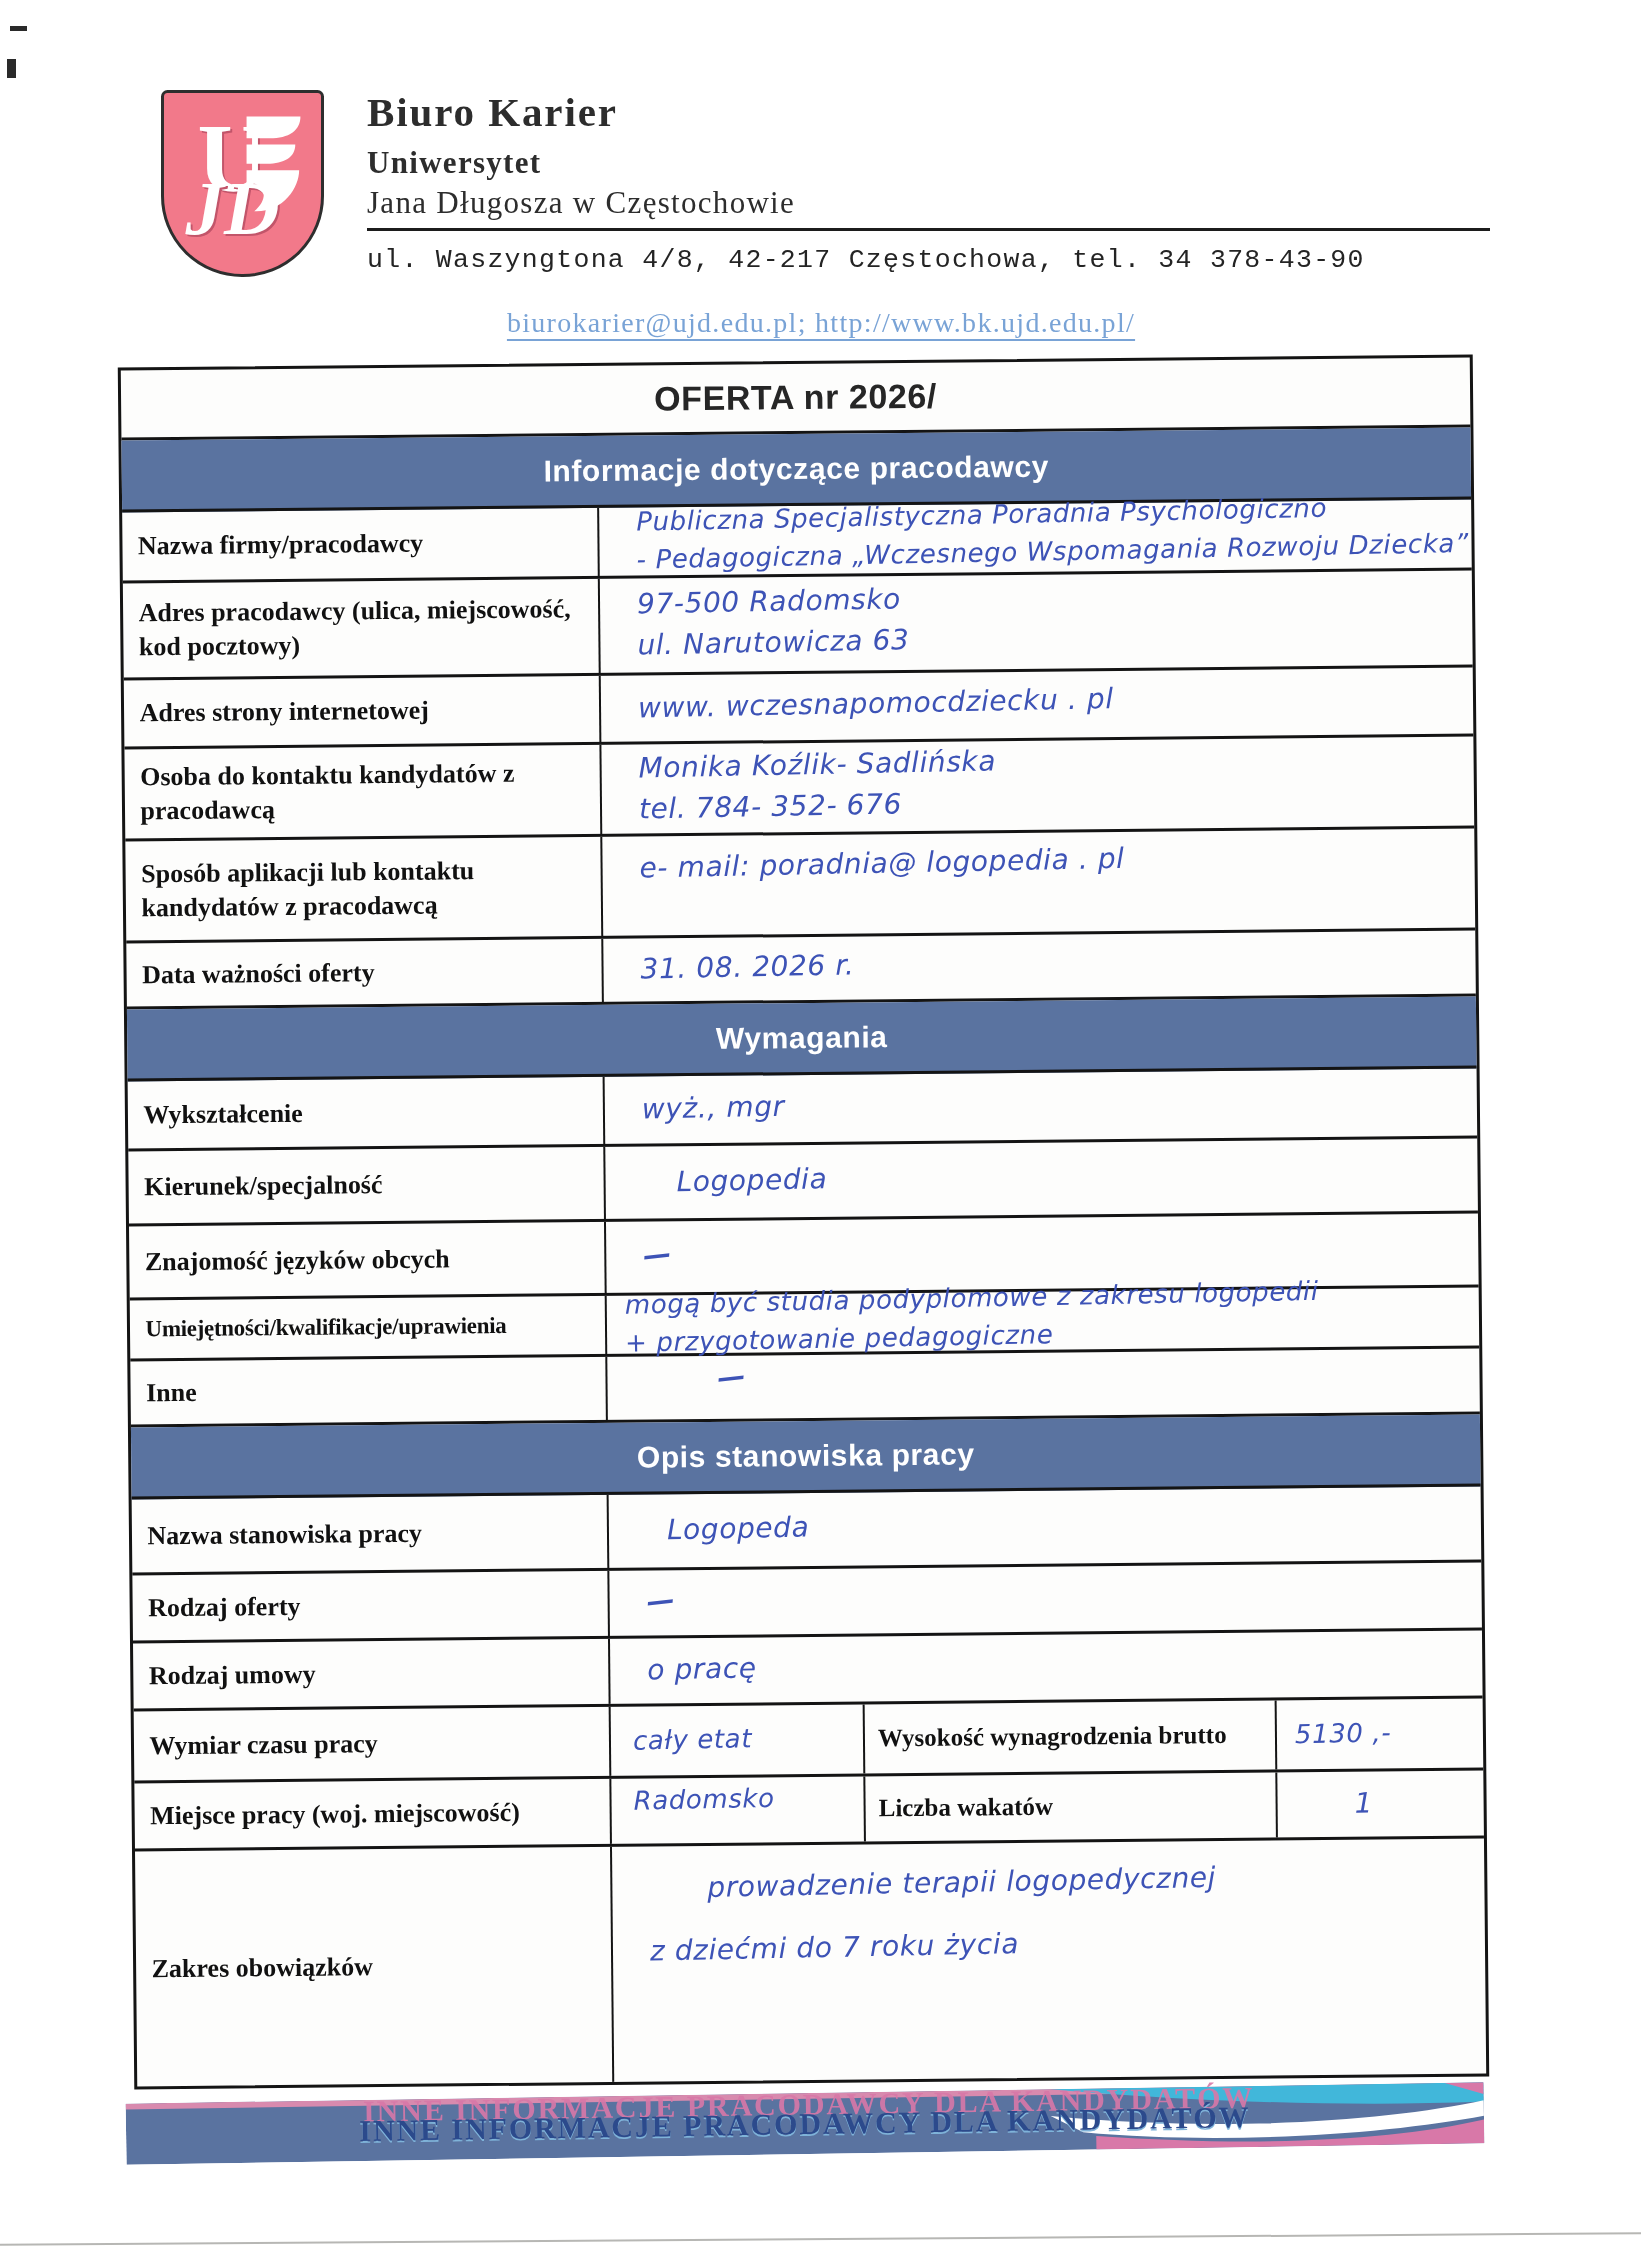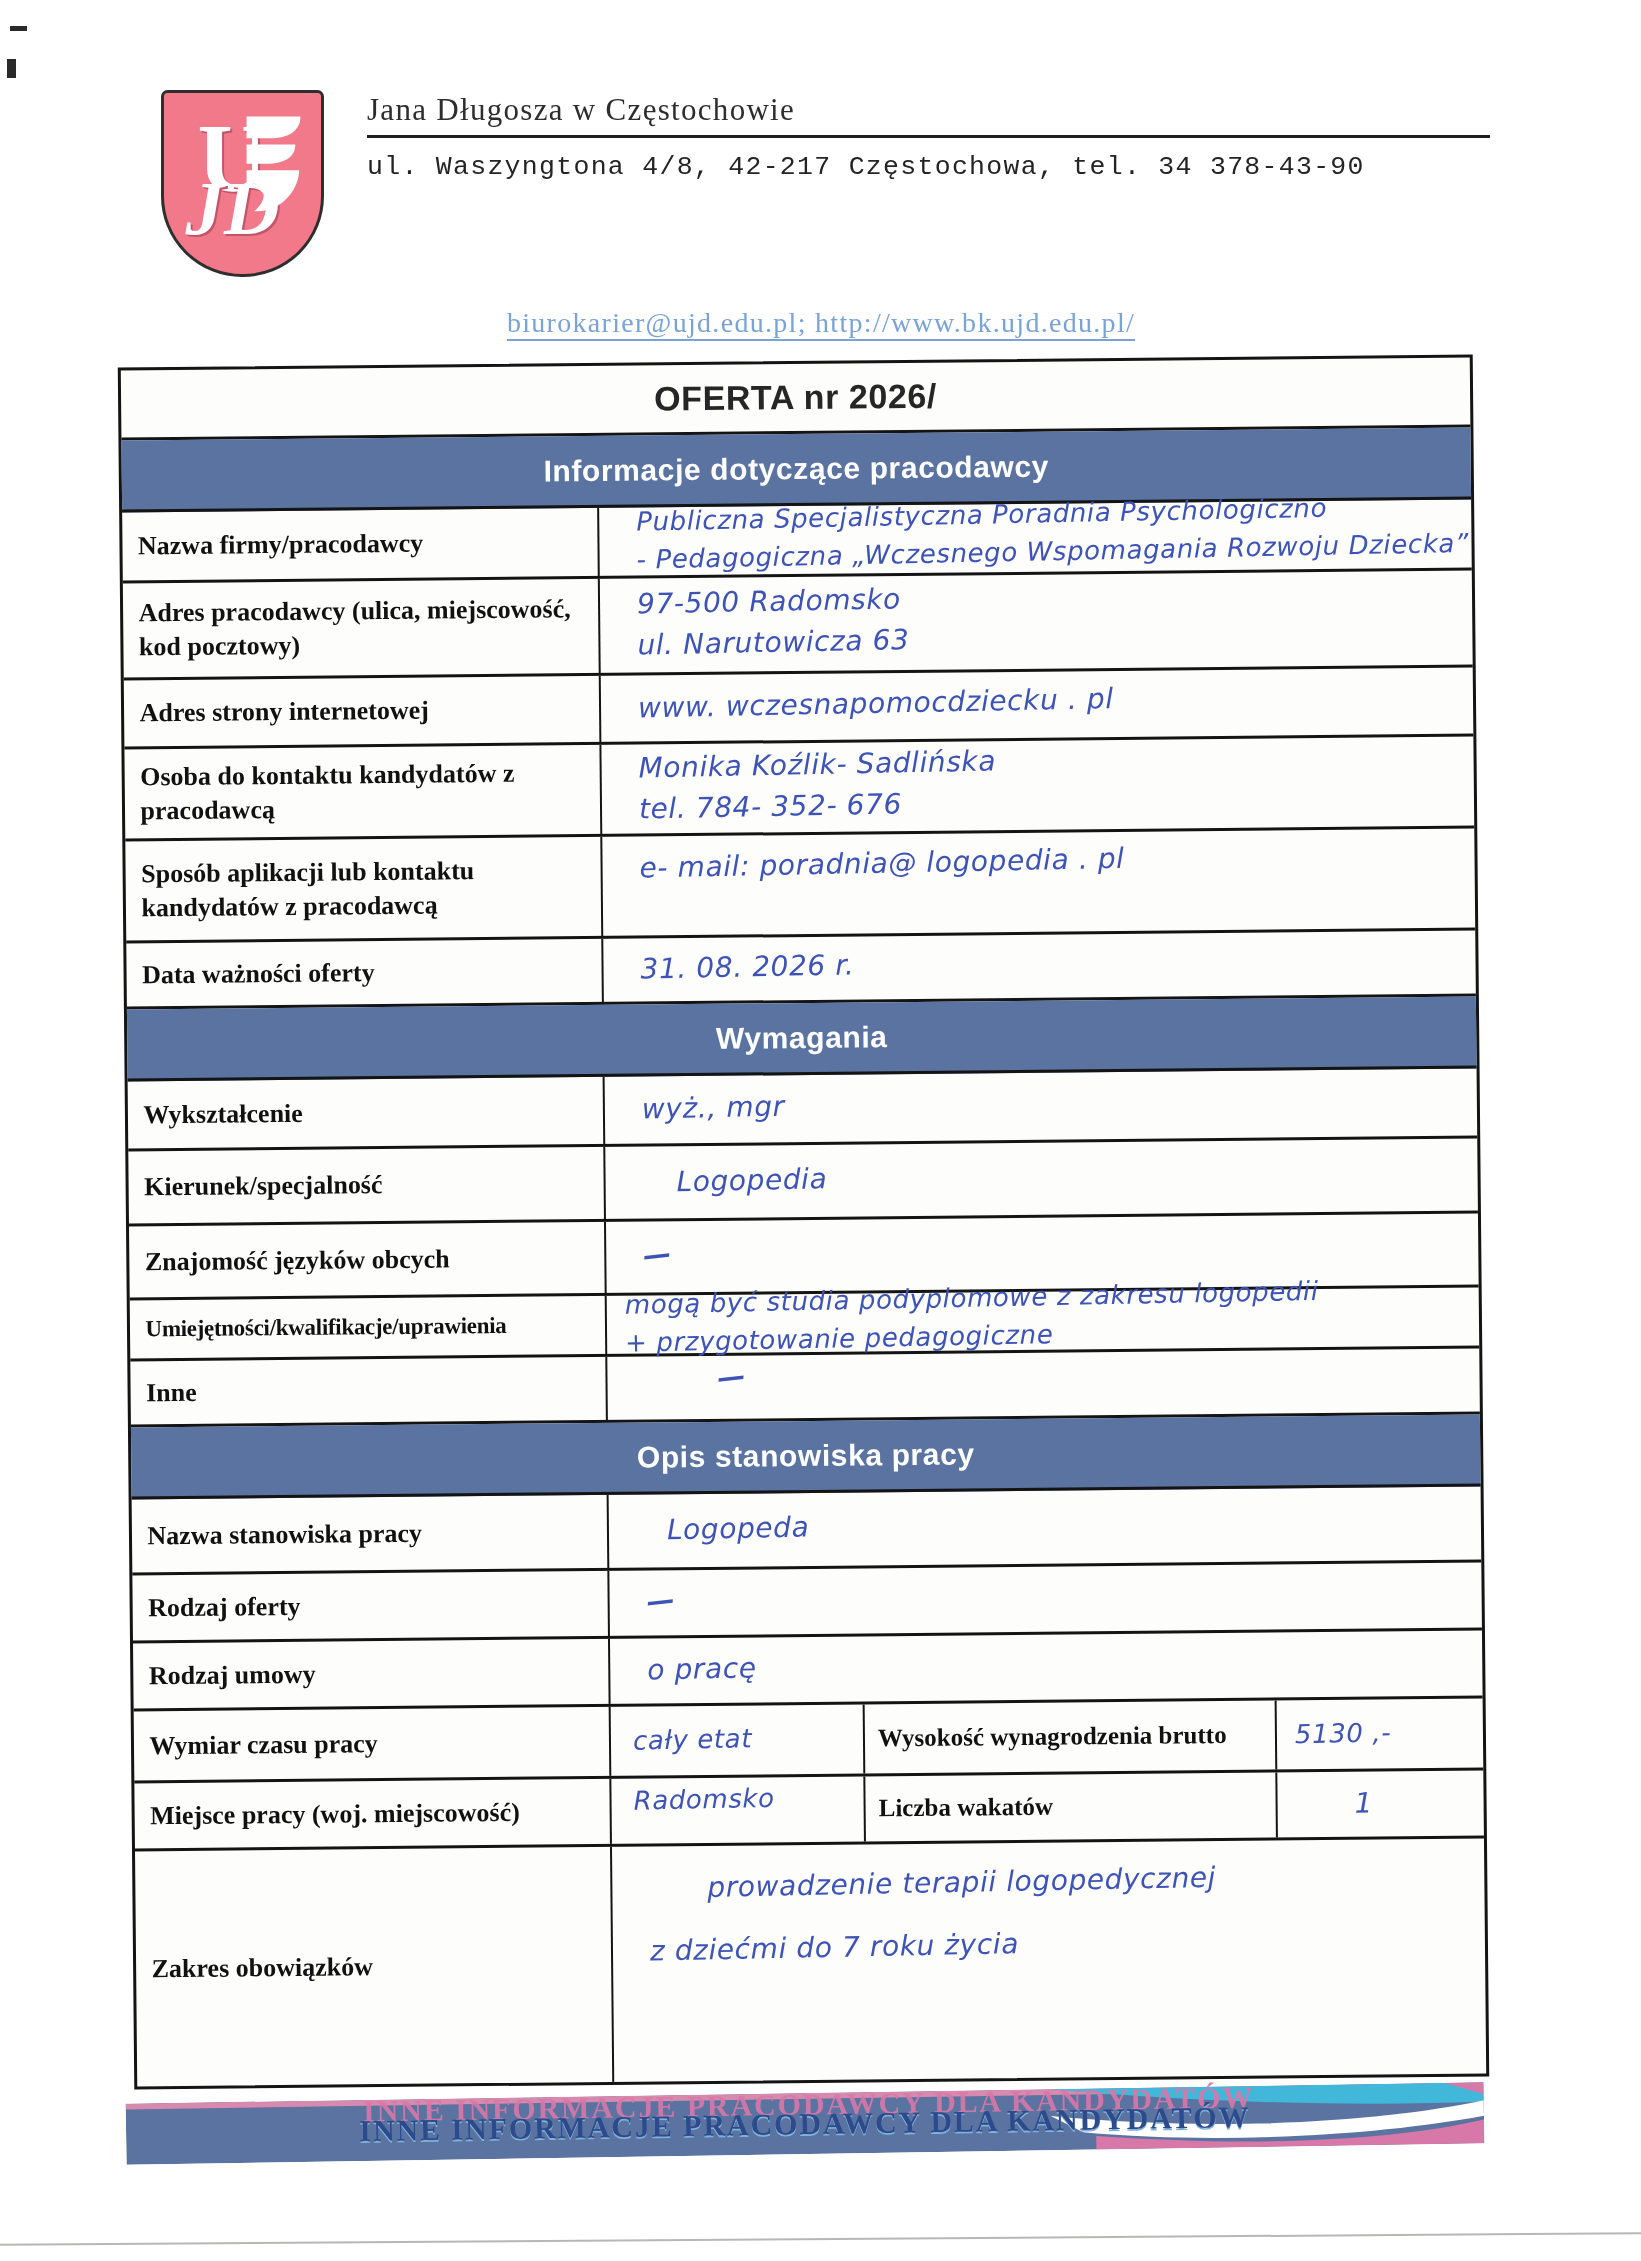--- a/index.html
+++ b/index.html
@@ -172,20 +172,22 @@
     <div class="logo">
       <span class="logo-u">U</span>
       <span class="logo-jd">JD</span>
       <svg class="logo-flag" viewBox="0 0 92 150">
         <path d="M4 0 L88 0 C88 22 70 34 40 34 L4 34 Z" fill="#ffffff"></path>
         <path d="M4 44 L80 44 C80 64 62 74 36 74 L4 74 Z" fill="#ffffff"></path>
         <path d="M4 84 L86 84 C86 112 60 150 16 148 C40 128 34 102 4 104 Z" fill="#ffffff"></path>
       </svg>
     </div>
     <div class="head-text">
+      <div class="org-name">Biuro Karier</div>
+      <div class="org-line2">Uniwersytet</div>
       <div class="org-line3">Jana Długosza w Częstochowie</div>
       <div class="head-rule"></div>
       <div class="head-address">ul. Waszyngtona 4/8, 42-217 Częstochowa, tel. 34 378-43-90</div>
     </div>
   </div>
 
   <div class="contact-line">
     <a href="#">biurokarier@ujd.edu.pl; http://www.bk.ujd.edu.pl/</a>
   </div>
 

